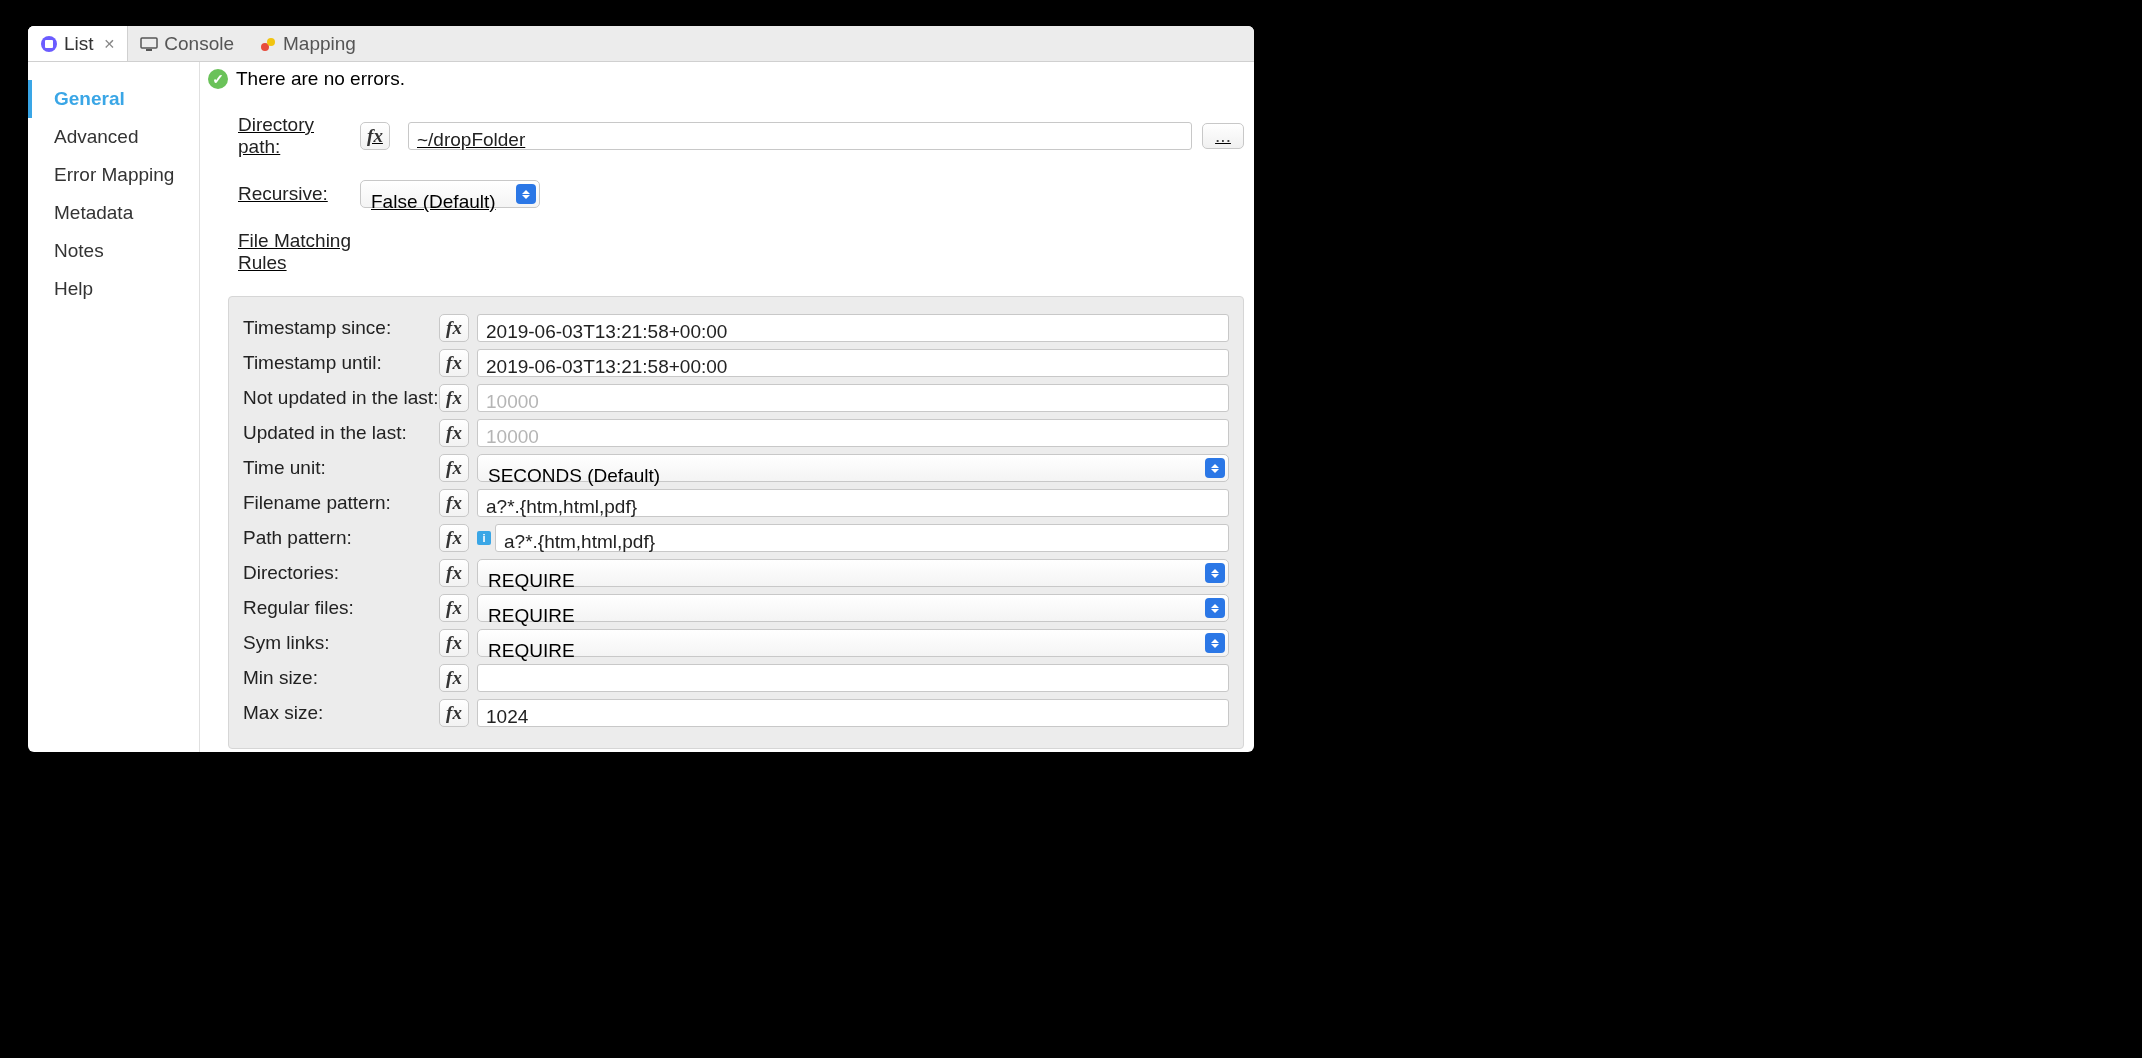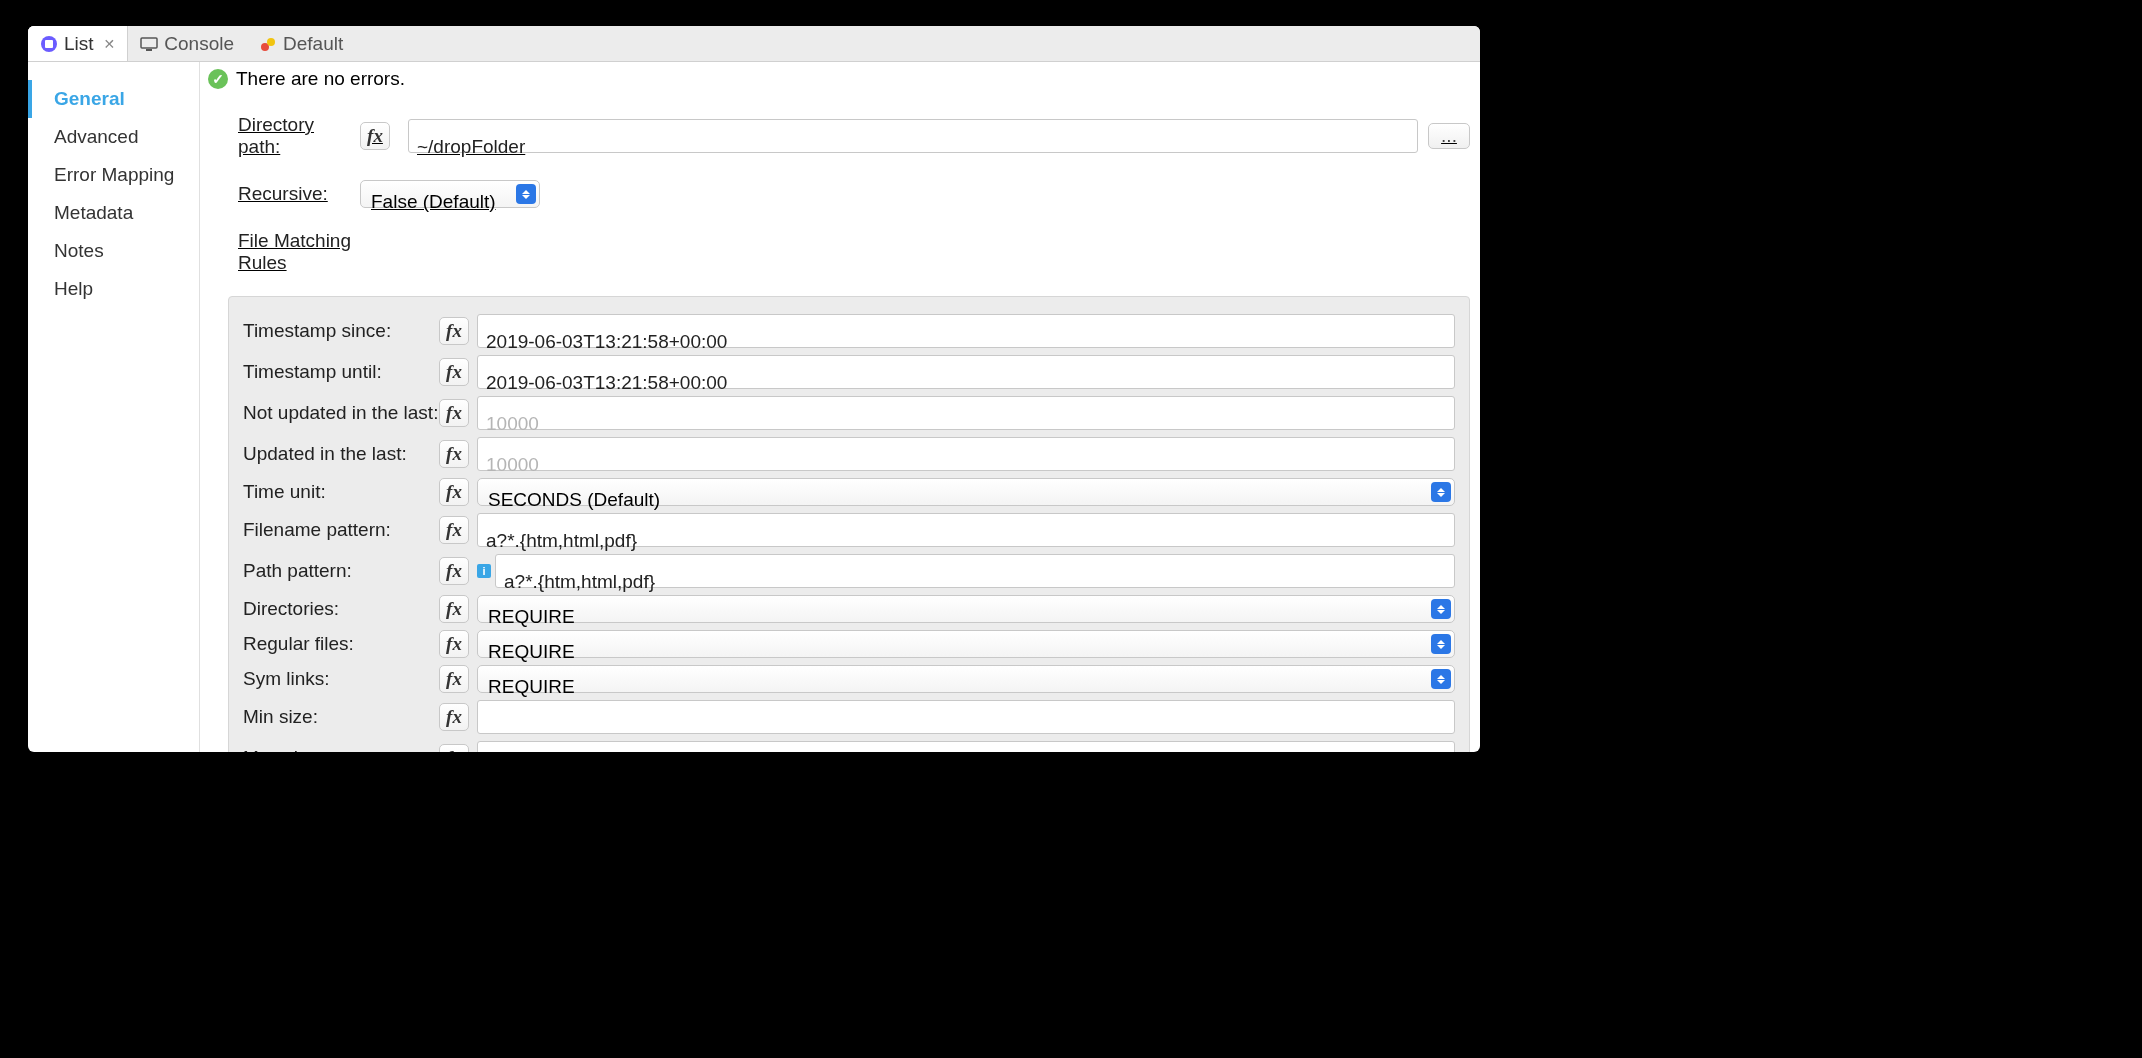--- a/index.html
+++ b/index.html
@@ -1,20 +1,20 @@
 <!DOCTYPE html>
 <html><head>
 <meta charset="utf-8">
 <style>
   * { box-sizing: border-box; margin: 0; padding: 0; }
   html, body { width: 2142px; height: 1058px; background: #000; font-family: -apple-system, "Helvetica Neue", Arial, sans-serif; font-size: 19px; }
   .app {
     position: absolute;
     left: 28px; top: 26px;
-    width: 1452px; height: 726px;
+    width: 1226px; height: 726px;
     background: #fff;
     border-radius: 6px;
     overflow: hidden;
     display: flex; flex-direction: column;
   }
   
   .tabstrip {
     height: 36px;
     background: #ececec;
     display: flex; align-items: stretch;
@@ -59,21 +59,21 @@
     width: 30px; height: 28px;
     border: 1px solid #c8c8c8; border-radius: 5px;
     background: linear-gradient(#fff,#f2f2f2);
     font-style: italic; font-family: Georgia, serif; font-weight: bold;
     color: #333; display:flex; align-items:center; justify-content:center;
     margin-right: 8px;
   }
   .textfield {
     flex: 1; height: 28px;
     border: 1px solid #c8c8c8; border-radius: 3px;
-    padding: 16px 8px; background:#fff; color:#222;
+    padding: 6px 8px; background:#fff; color:#222;
   }
   .textfield.placeholder { color:#b5b5b5; }
   .select {
     position: relative; height: 28px;
     border: 1px solid #c8c8c8; border-radius: 5px;
     background: linear-gradient(#fff,#f4f4f4);
     padding: 18px 26px 2px 10px; display:flex; align-items:center;
   }
   .select.flex { flex:1; }
   .select-arrow {
@@ -134,21 +134,21 @@
       </span>
       <span>Console</span>
     </div>
     <div class="tab">
       <span class="icon">
         <svg width="18" height="18">
             <circle cx="6" cy="12" r="4" fill="#e74c3c"></circle>
             <circle cx="12" cy="7" r="4" fill="#f1c40f"></circle>
           </svg>
       </span>
-      <span>Default</span>
+      <span>Mapping</span>
     </div>
   </div>
 
   <div class="body">
 
     <div class="sidebar">
       <div class="side-item active">General</div>
       <div class="side-item">Advanced</div>
       <div class="side-item">Error Mapping</div>
       <div class="side-item">Metadata</div>

